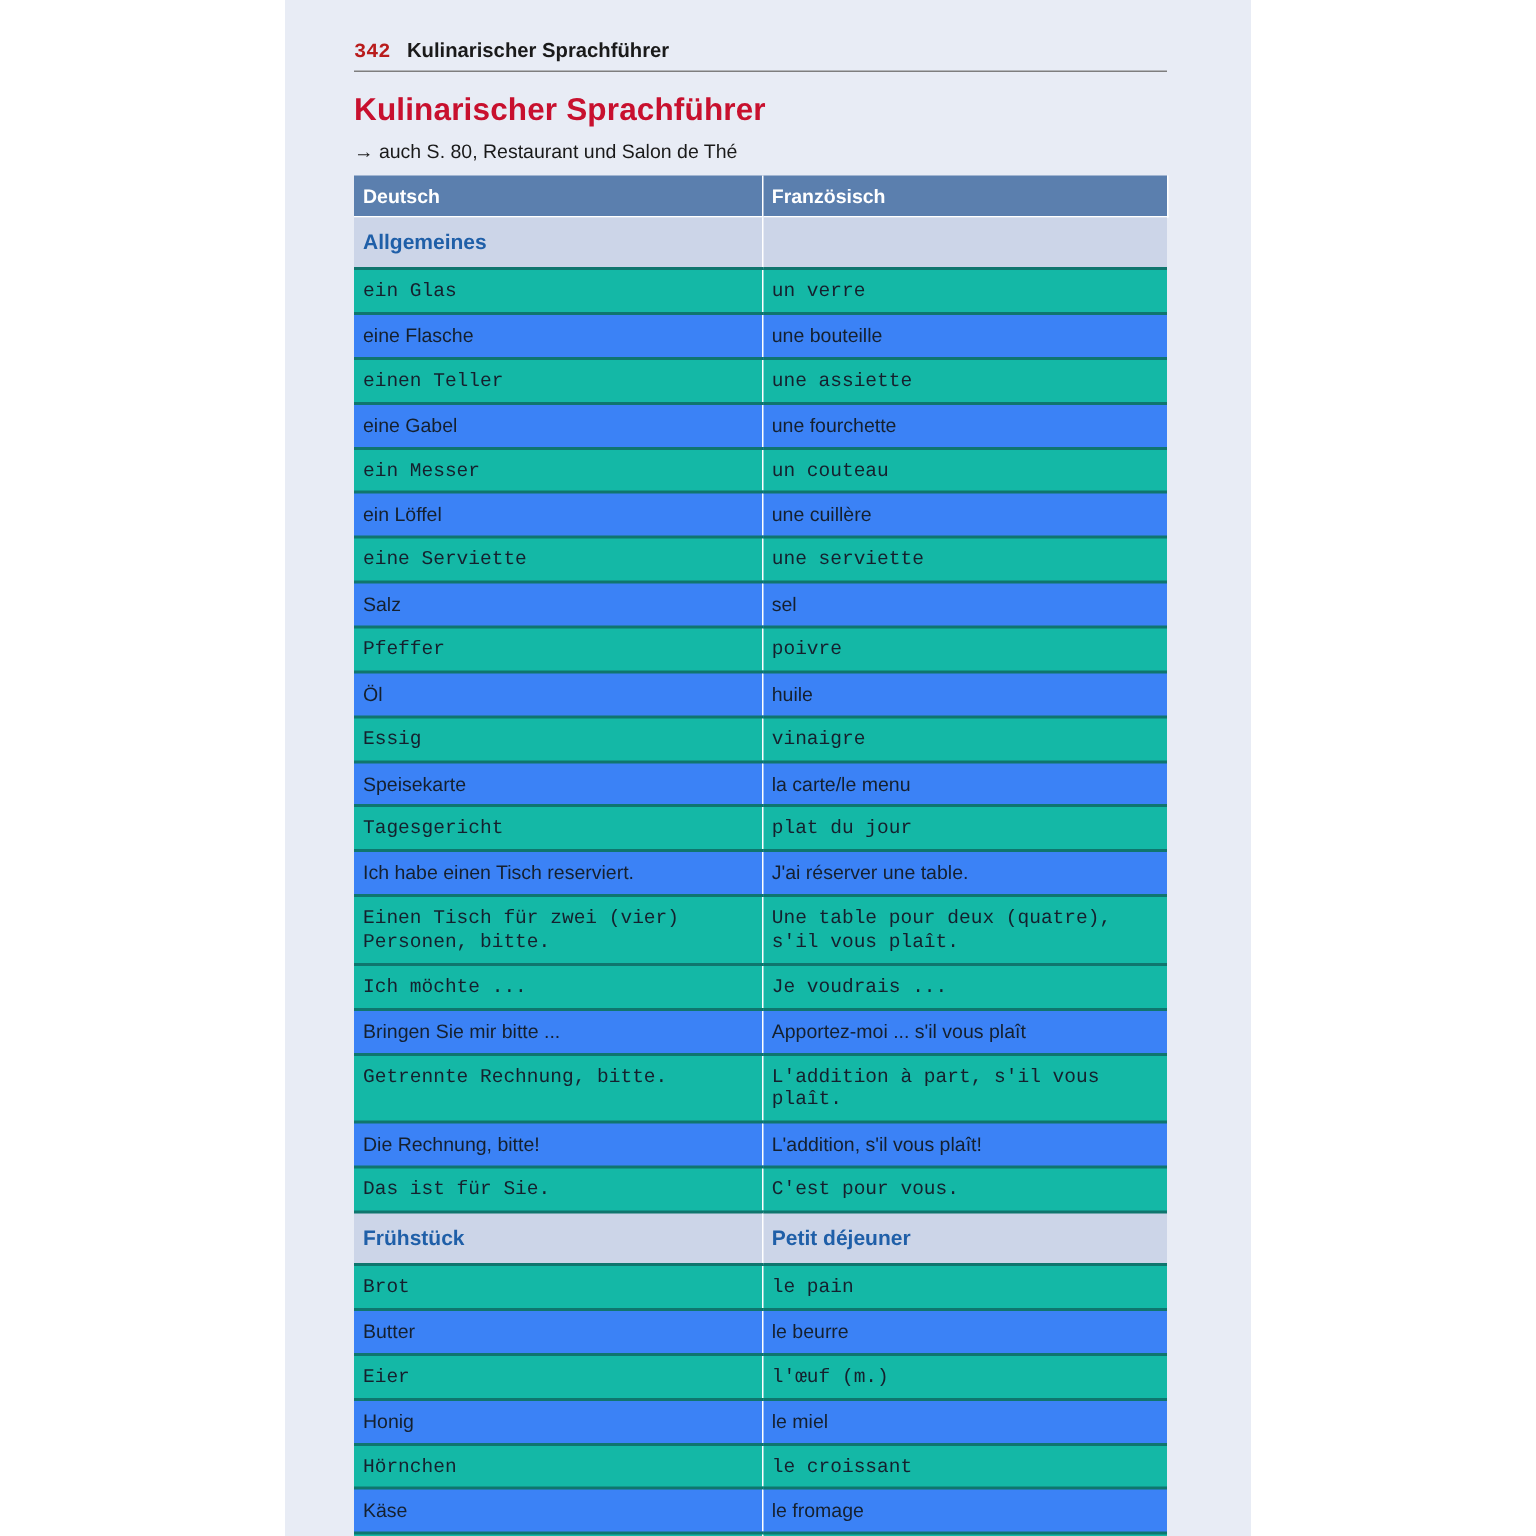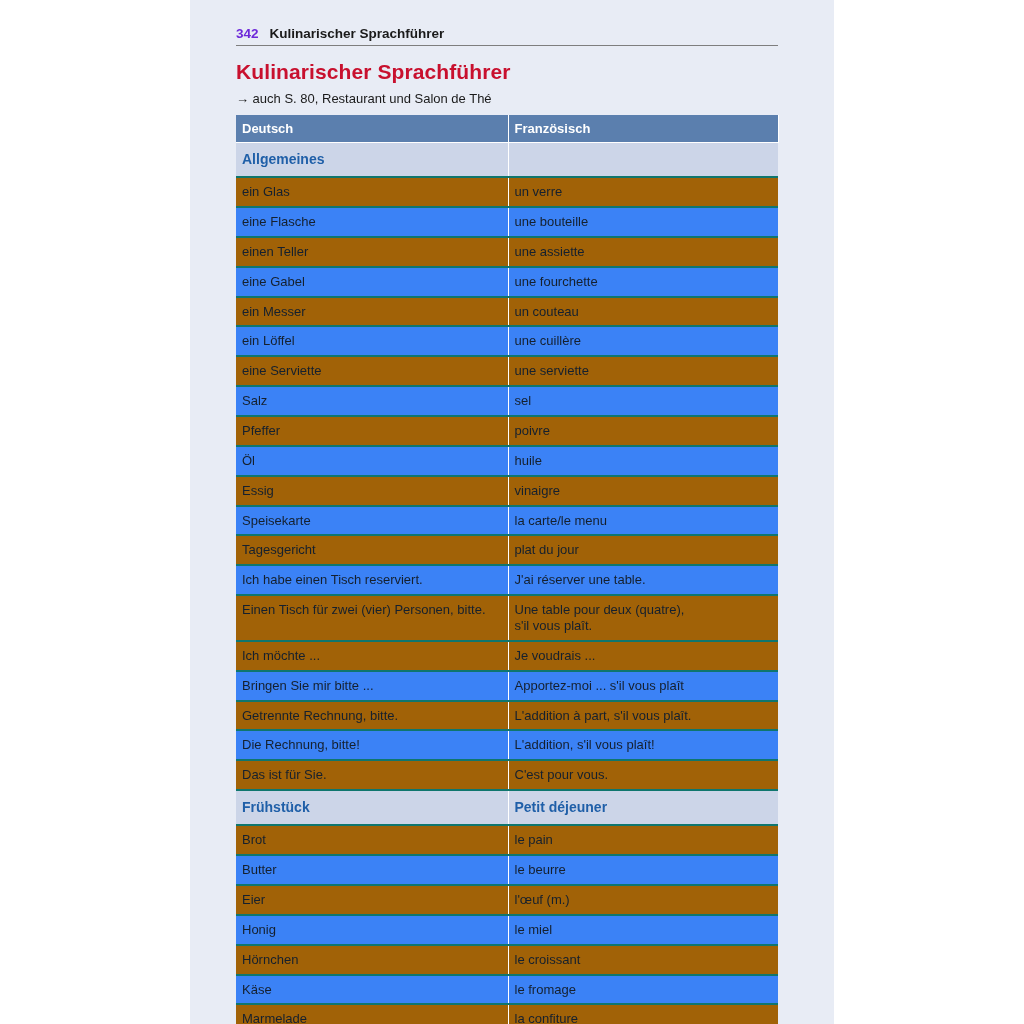--- a/index.html
+++ b/index.html
@@ -28,21 +28,21 @@
   .running-head {
     display: flex;
     align-items: baseline;
     gap: 11px;
     font-size: 13.5px;
     font-weight: bold;
     color: #1a1a1a;
     padding-bottom: 4px;
     border-bottom: 1px solid #7e7e7e;
   }
-  .running-head .pagenum { color: #6d28d9; }
+  .running-head .pagenum { color: #b91c1c; font-family: Liberation Mono, monospace; }
   .running-head .chapter { color: #1a1a1a; }
 
   h1.title {
     margin: 14px 0 0 0;
     font-size: 21px;
     font-weight: bold;
     color: #c8102e;
     letter-spacing: 0.1px;
   }
   .crossref {
@@ -76,21 +76,21 @@
     font-size: 13px;
     color: #15202e;
     padding: 6px 8px 6px 6px;
     border-bottom: 2px solid #0f766e;
     border-right: 1px solid #ffffff;
     vertical-align: top;
     line-height: 1.22;
   }
   table.voc td:last-child { border-right: none; }
 
-  tr.row-a td { background: #a16207; }
+  tr.row-a td { background: #14b8a6; font-family: Liberation Mono, monospace; }
   tr.row-b td { background: #3b82f6; }
   tr.section td {
     background: #ccd5e8;
     color: #1f5fa8;
     font-weight: bold;
     font-size: 14px;
     padding-top: 8px;
     padding-bottom: 8px;
   }
   .nowrap-break { white-space: pre-line; }

